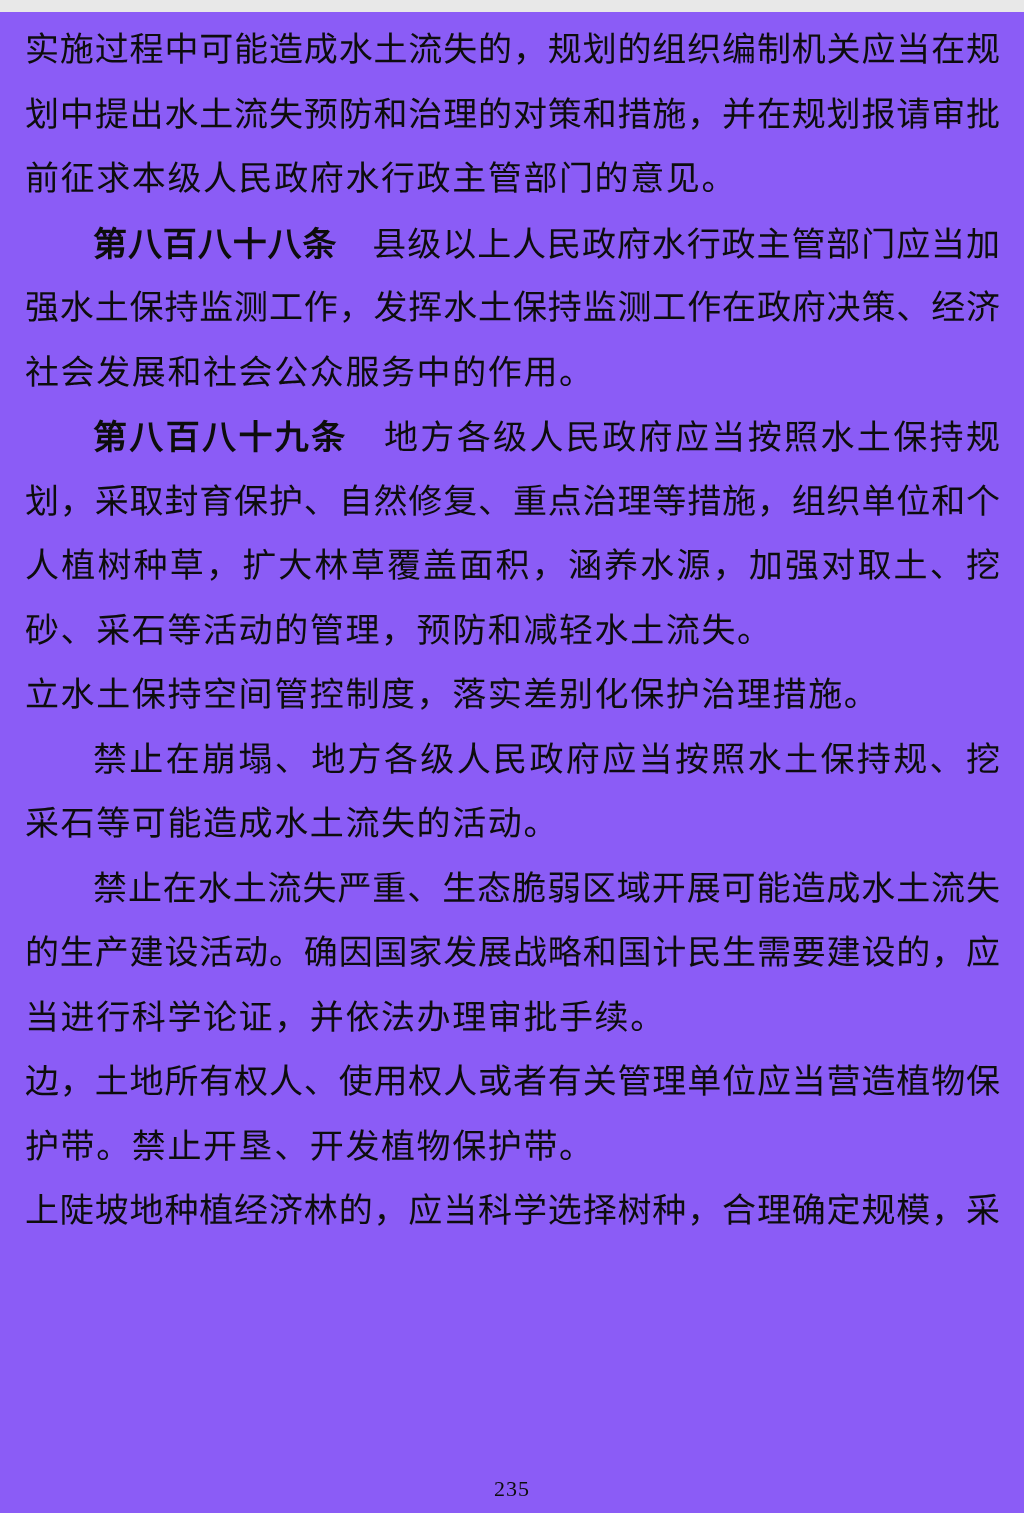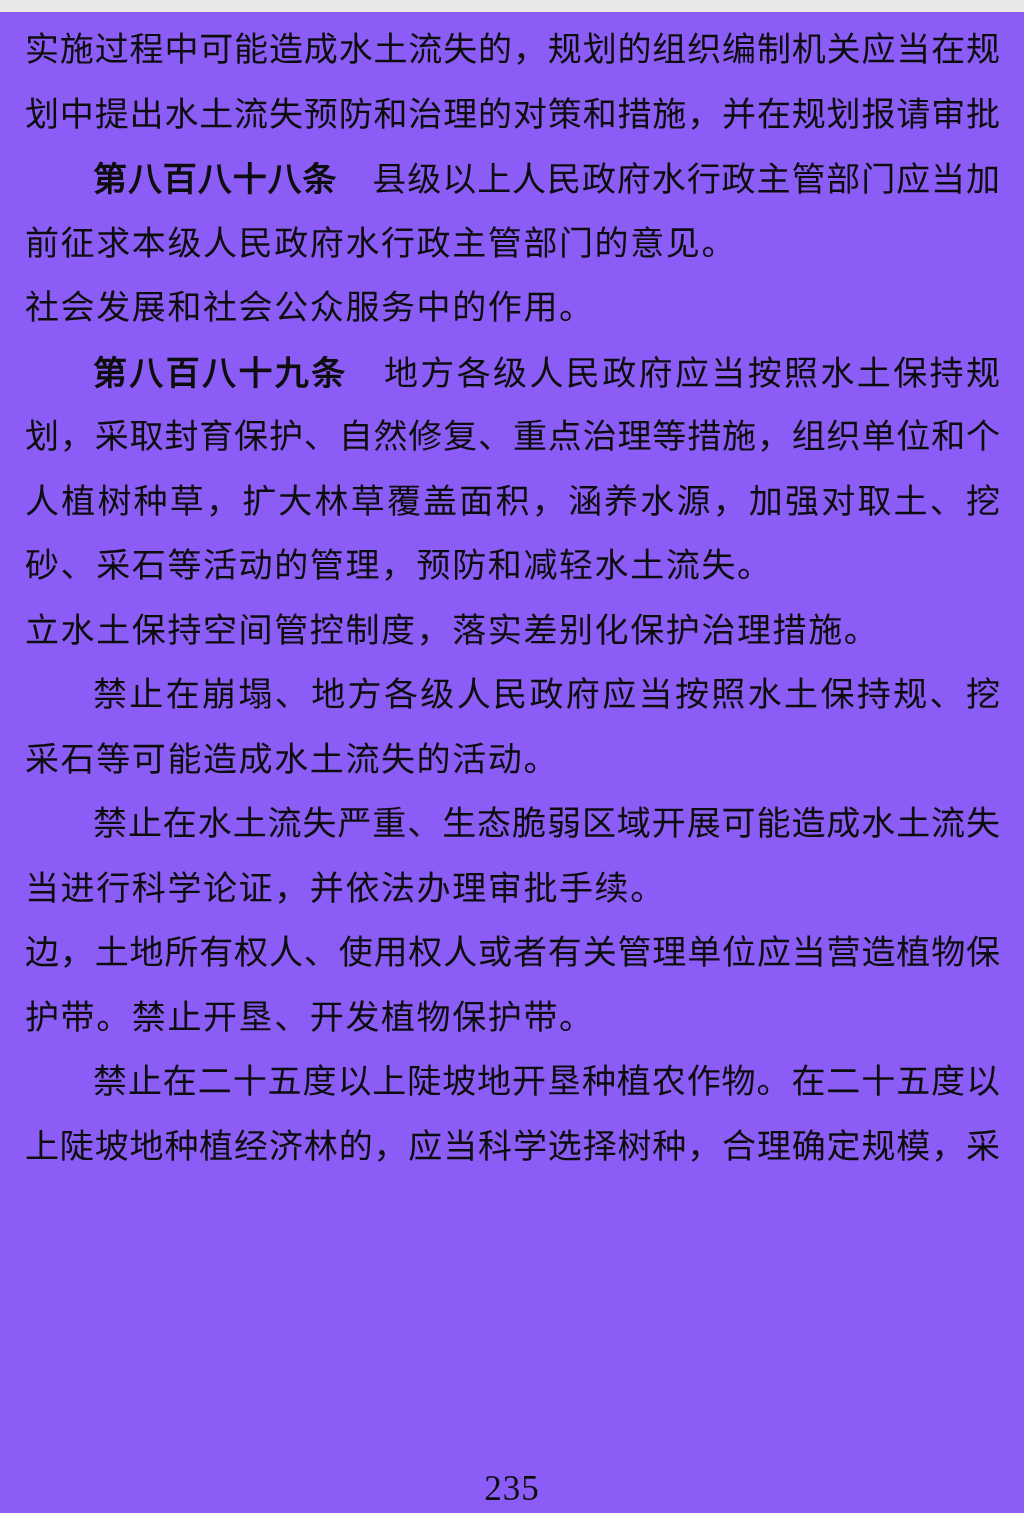--- a/index.html
+++ b/index.html
@@ -37,43 +37,44 @@
     font-family: "Liberation Sans", "DejaVu Sans", sans-serif;
   }
   .page-number {
     position: absolute;
     left: 0;
     right: 0;
     top: 1460px;
     height: 34px;
     line-height: 34px;
     text-align: center;
-    font-size: 35px;
+    font-size: 22px;
     letter-spacing: 1px;
     color: #0d0d0d;
   }
 </style>
 </head>
 <body>
 
 <div class="page">
   <div class="text-body">
       <div class="line justified">实施过程中可能造成水土流失的，规划的组织编制机关应当在规</div>
       <div class="line justified">划中提出水土流失预防和治理的对策和措施，并在规划报请审批</div>
+      <div class="line plain">前征求本级人民政府水行政主管部门的意见。</div>
       <div class="line justified indented"><span class="art-num">第八百八十八条</span>　县级以上人民政府水行政主管部门应当加</div>
-      <div class="line plain">前征求本级人民政府水行政主管部门的意见。</div>
+      <div class="line justified">强水土保持监测工作，发挥水土保持监测工作在政府决策、经济</div>
       <div class="line plain">社会发展和社会公众服务中的作用。</div>
       <div class="line justified indented"><span class="art-num">第八百八十九条</span>　地方各级人民政府应当按照水土保持规</div>
       <div class="line justified">划，采取封育保护、自然修复、重点治理等措施，组织单位和个</div>
       <div class="line justified">人植树种草，扩大林草覆盖面积，涵养水源，加强对取土、挖</div>
       <div class="line plain">砂、采石等活动的管理，预防和减轻水土流失。</div>
       <div class="line plain">立水土保持空间管控制度，落实差别化保护治理措施。</div>
       <div class="line justified indented">禁止在崩塌、地方各级人民政府应当按照水土保持规、挖砂、</div>
       <div class="line plain">采石等可能造成水土流失的活动。</div>
       <div class="line justified indented">禁止在水土流失严重、生态脆弱区域开展可能造成水土流失</div>
+      <div class="line justified">的生产建设活动。确因国家发展战略和国计民生需要建设的，应</div>
       <div class="line plain">当进行科学论证，并依法办理审批手续。</div>
       <div class="line justified">边，土地所有权人、使用权人或者有关管理单位应当营造植物保</div>
       <div class="line plain">护带。禁止开垦、开发植物保护带。</div>
-      <div class="line justified indented">禁止在二十五度以上陡坡地开垦种植农作物。在二十五度以</div>
       <div class="line justified">上陡坡地种植经济林的，应当科学选择树种，合理确定规模，采</div>
     </div>
   <div class="page-number">235</div>
 </div>
 
 </body></html>

